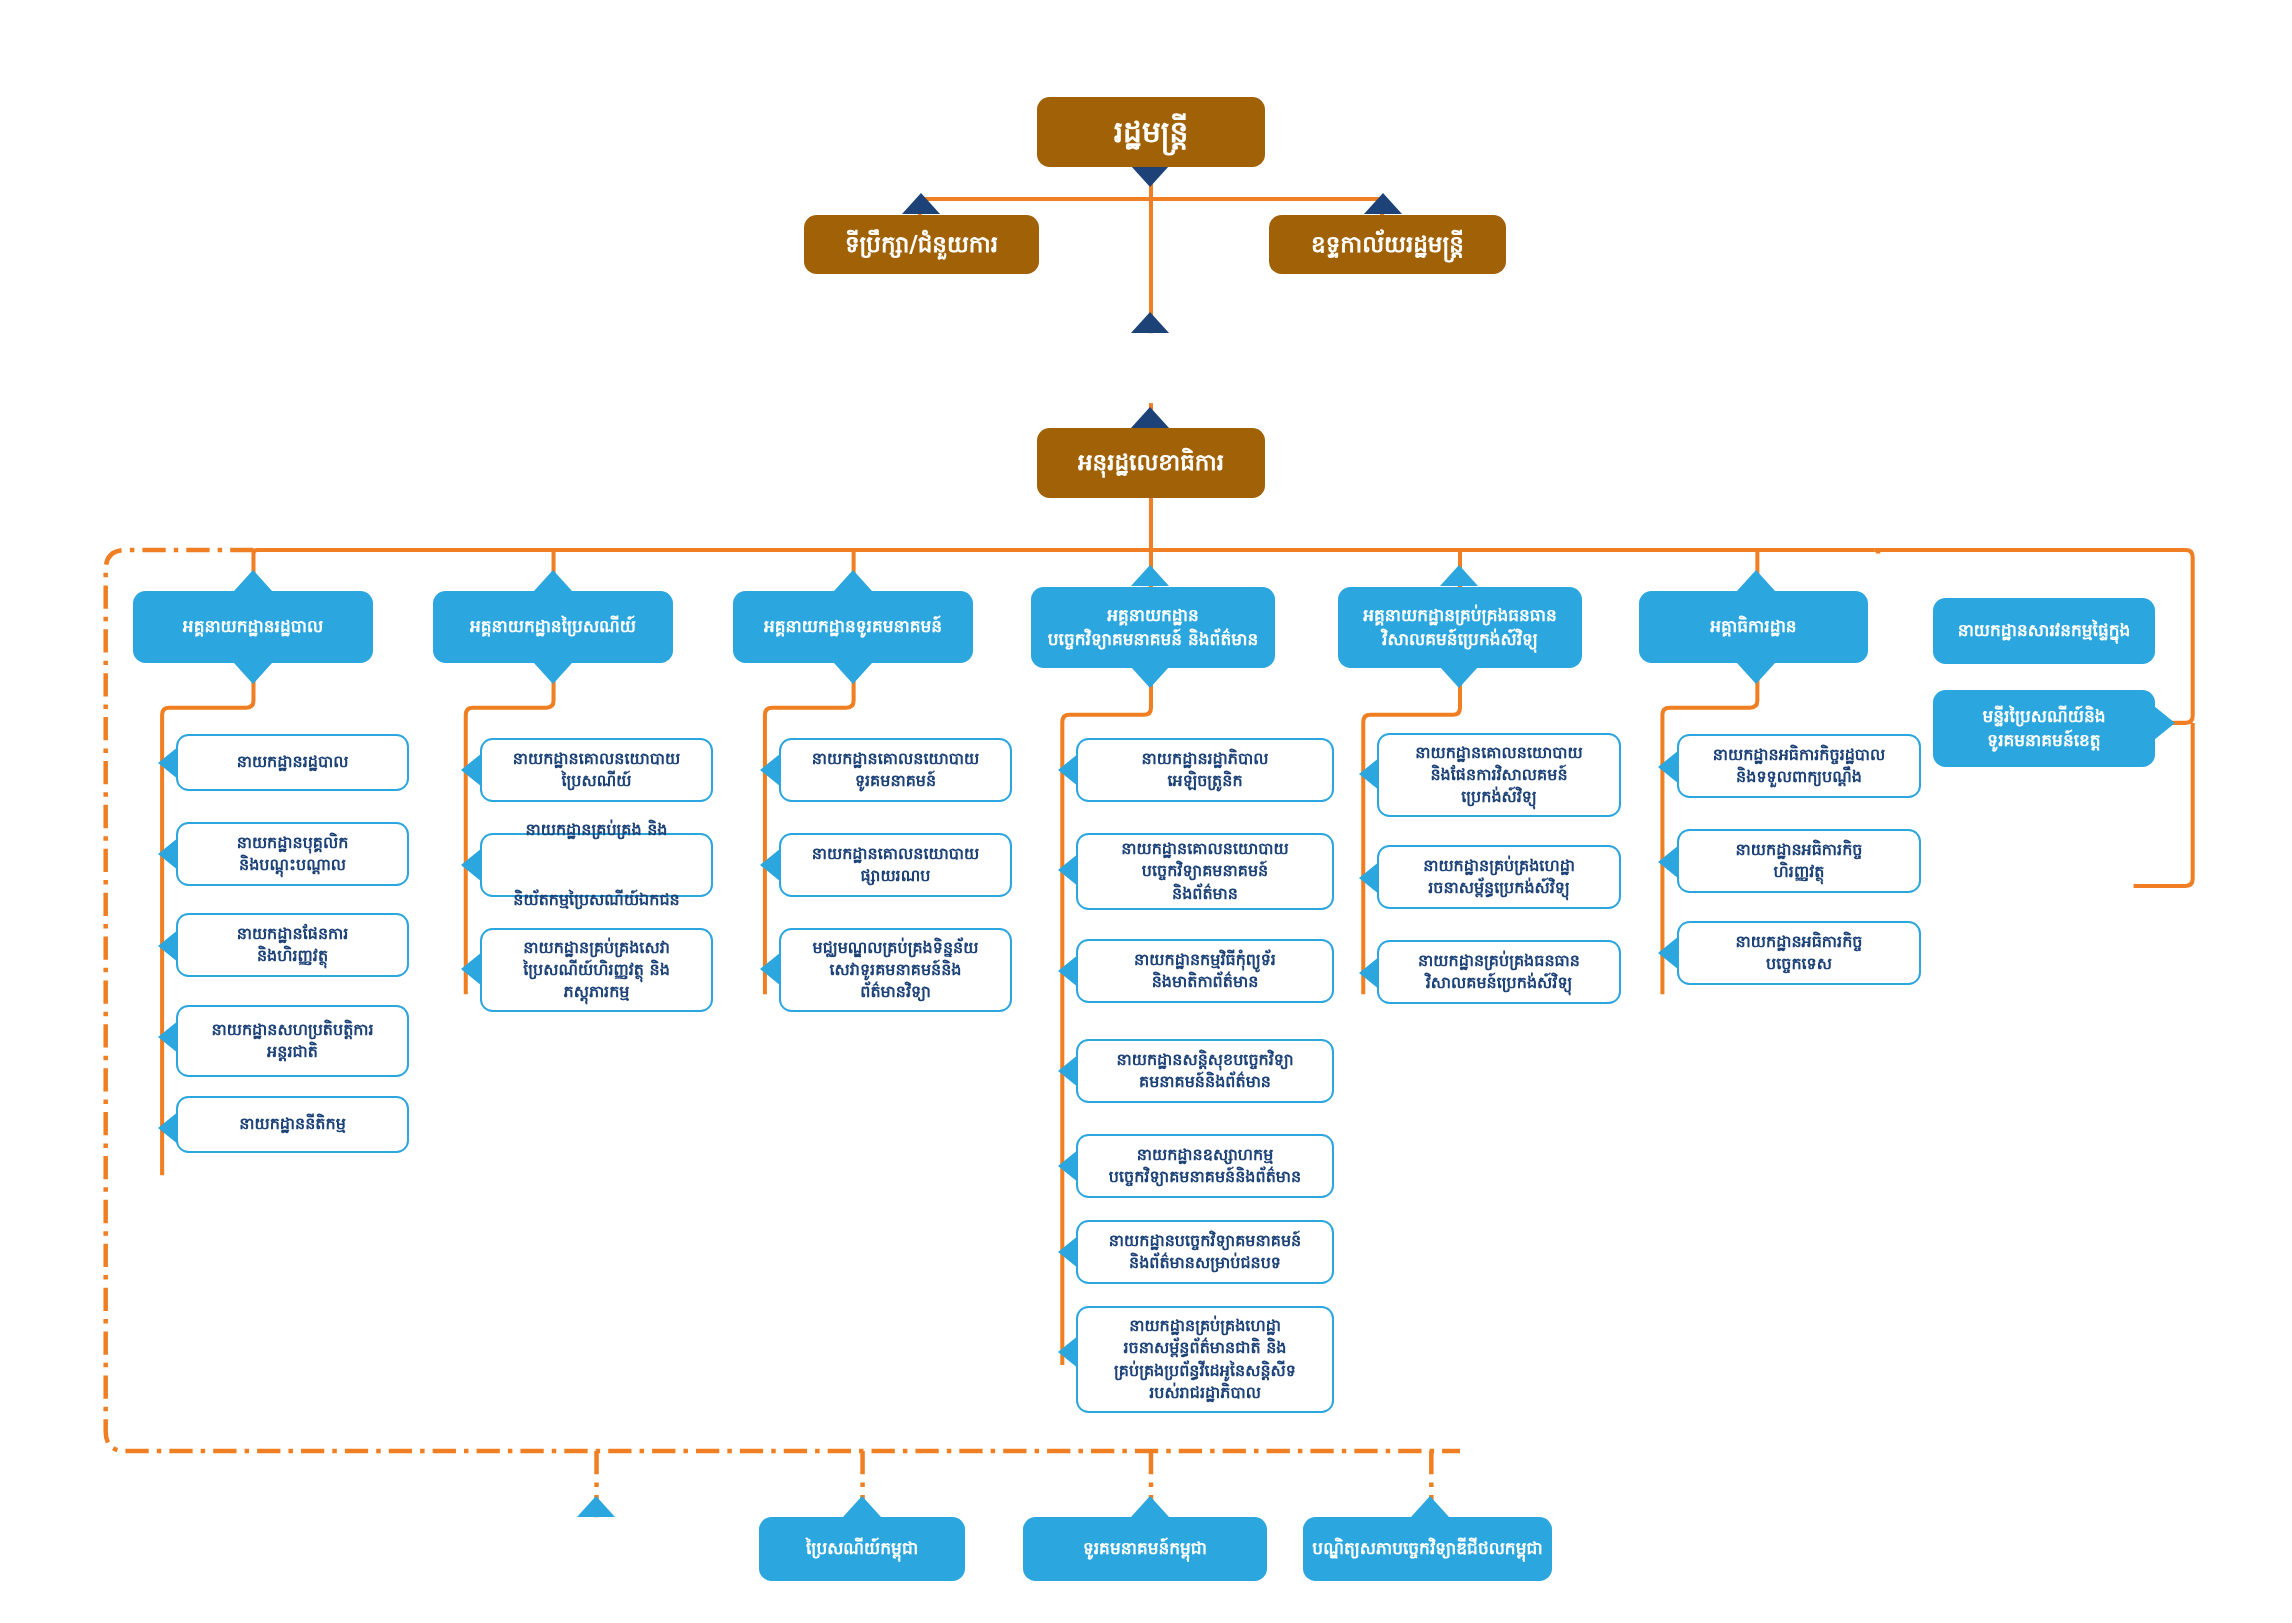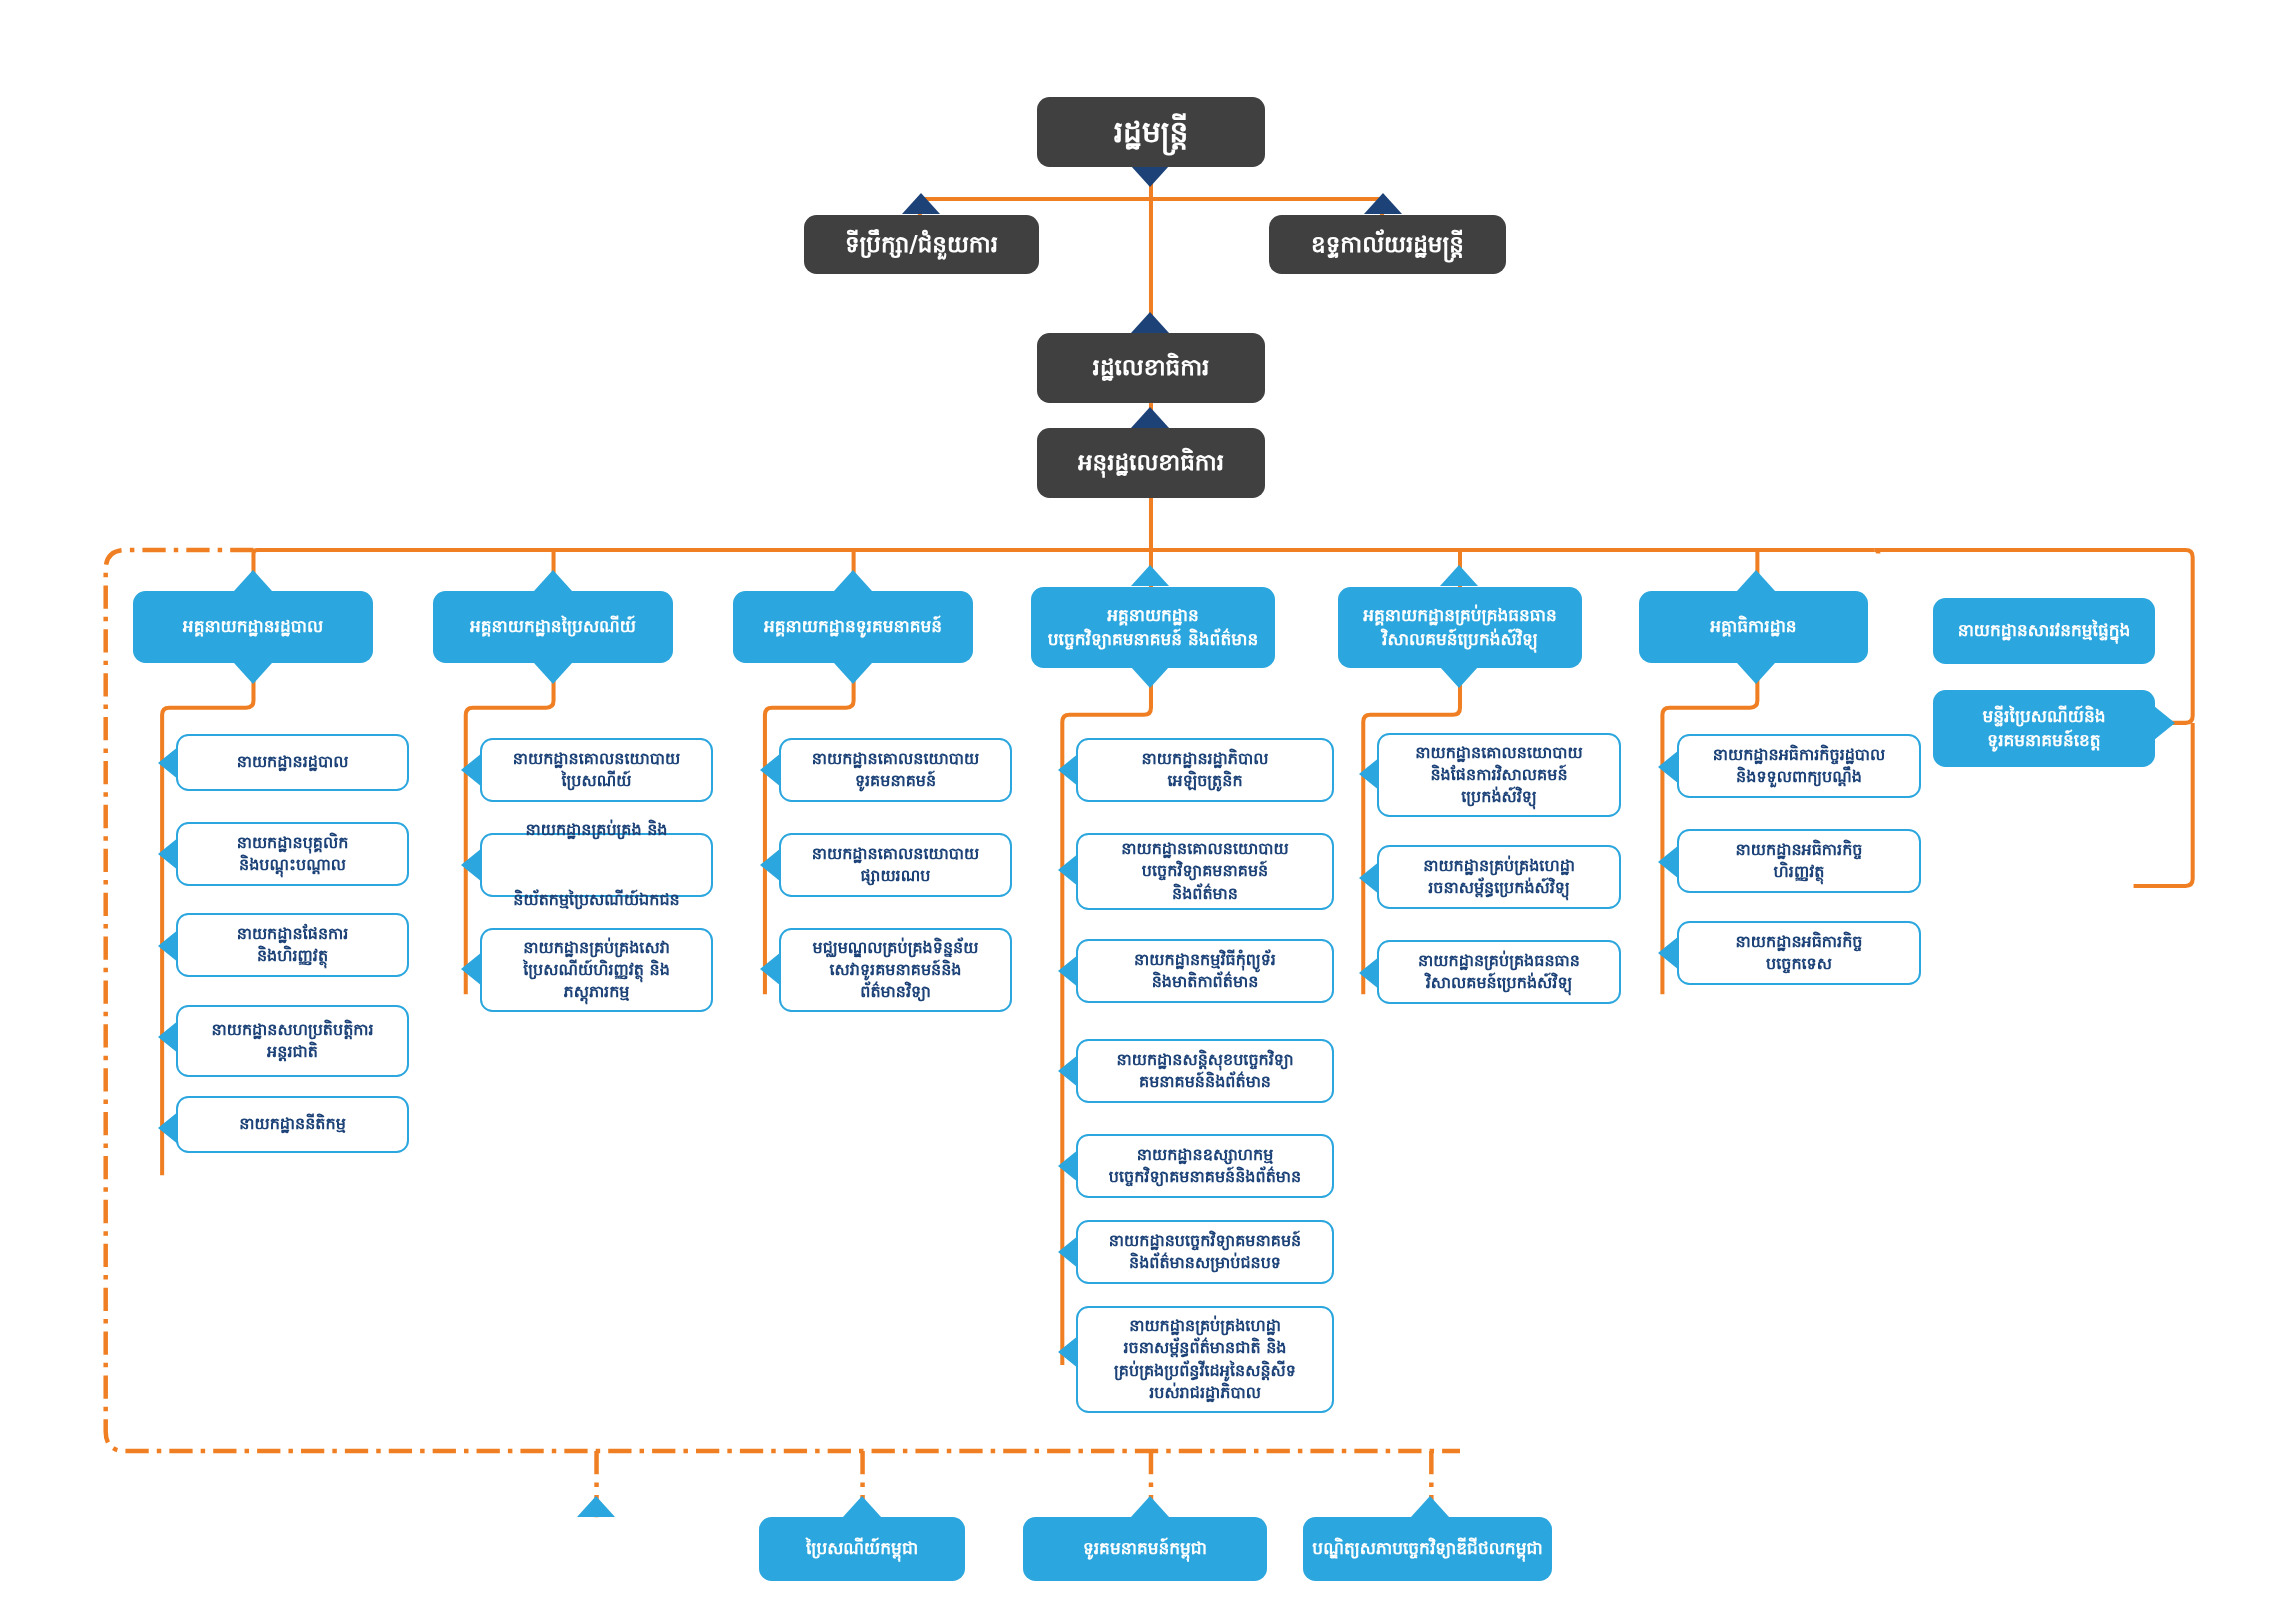--- a/index.html
+++ b/index.html
@@ -12,21 +12,21 @@
   #chart-root { position: relative; width: 2293px; height: 1624px; }
 
   svg#wires { position: absolute; left: 0; top: 0; width: 2293px; height: 1624px; }
 
   .node { position: absolute; display: flex; align-items: center; justify-content: center;
           text-align: center; line-height: 1.38; z-index: 5; }
   .node .lbl { display: block; width: 100%; padding: 0 9px; }
 
   
   .n-dark {
-    background: #404040; color: #ffffff; border-radius: 12.5px;
+    background: #a16207; color: #ffffff; border-radius: 12.5px;
     font-size: 23px; font-weight: 700;
   }
   .n-dark.title { font-size: 29.6px; }
 
   
   .n-mid {
     background: #2ba6de; color: #ffffff; border-radius: 12.5px;
     font-size: 17px; font-weight: 700;
   }
   
@@ -139,23 +139,20 @@
   <div class="node n-dark" style="left:804px; top:215px; width:235px; height:59px;">
     <span class="lbl">ទីប្រឹក្សា/ជំនួយការ</span>
   </div>
   <div class="tail tail-up c-dark" style="left:902px; top:193px;"></div>
 
   <div class="node n-dark" style="left:1269px; top:215px; width:237px; height:59px;justify-content:center;">
     <span class="lbl">ឧទ្ទកាល័យរដ្ឋមន្ត្រី</span>
   </div>
   <div class="tail tail-up c-dark" style="left:1364px; top:193px;"></div>
 
-  <div class="node n-dark" style="left:1037px; top:333px; width:228px; height:70px;">
-    <span class="lbl">រដ្ឋលេខាធិការ</span>
-  </div>
   <div class="tail tail-up c-dark" style="left:1131px; top:312px;"></div>
 
   <div class="node n-dark" style="left:1037px; top:428px; width:228px; height:70px;">
     <span class="lbl">អនុរដ្ឋលេខាធិការ</span>
   </div>
   <div class="tail tail-up c-dark" style="left:1131px; top:407px;"></div>
 
   <div class="node n-mid" style="left:133px; top:591px; width:240px; height:72px;">
     <span class="lbl">អគ្គនាយកដ្ឋានរដ្ឋបាល</span>
   </div>

